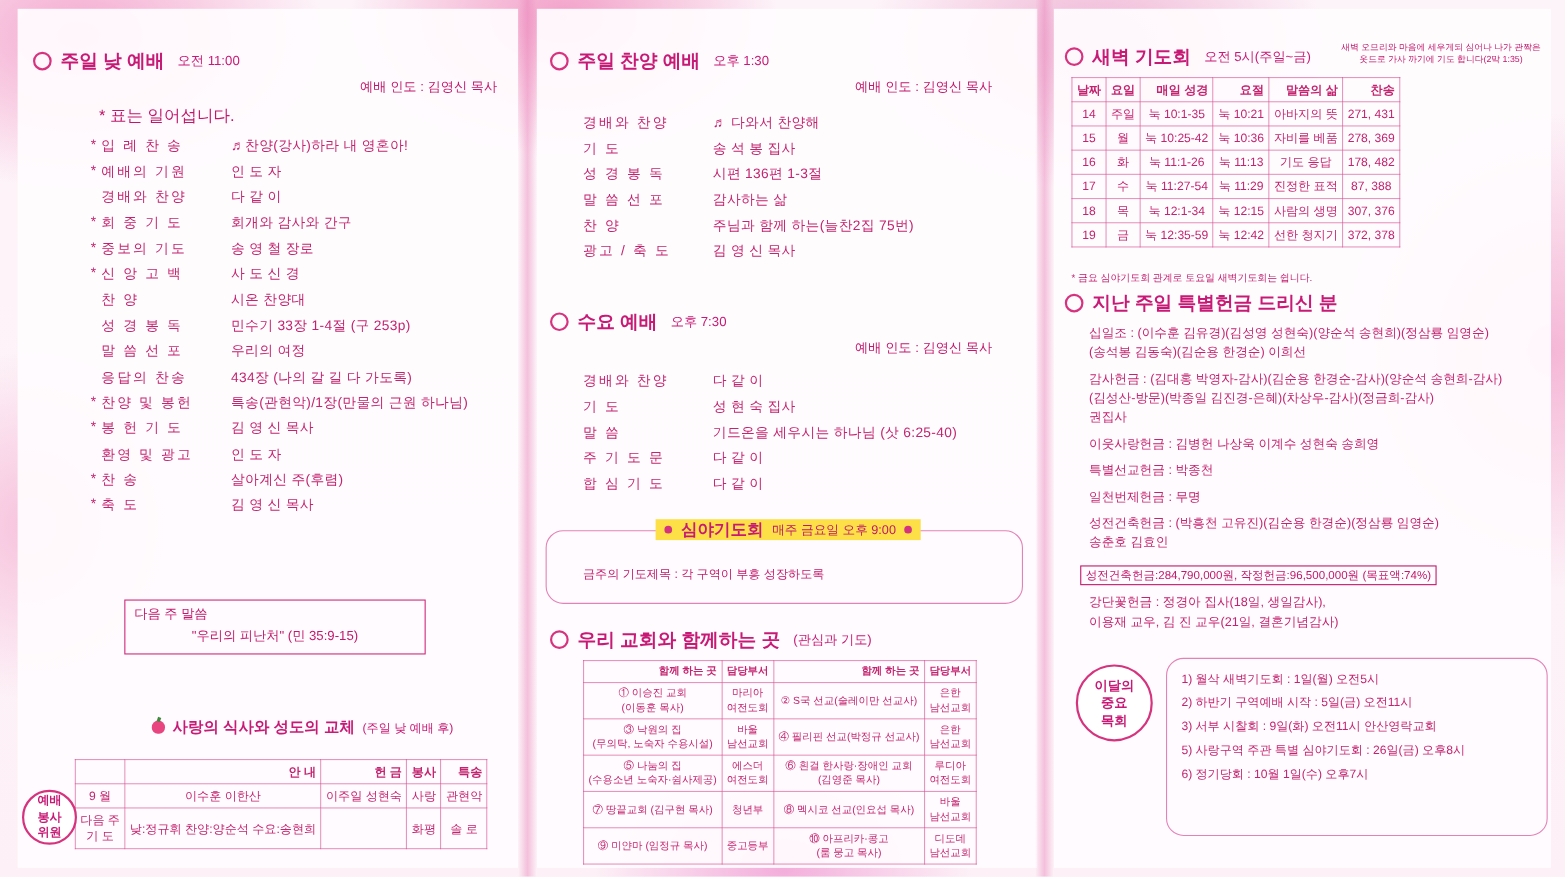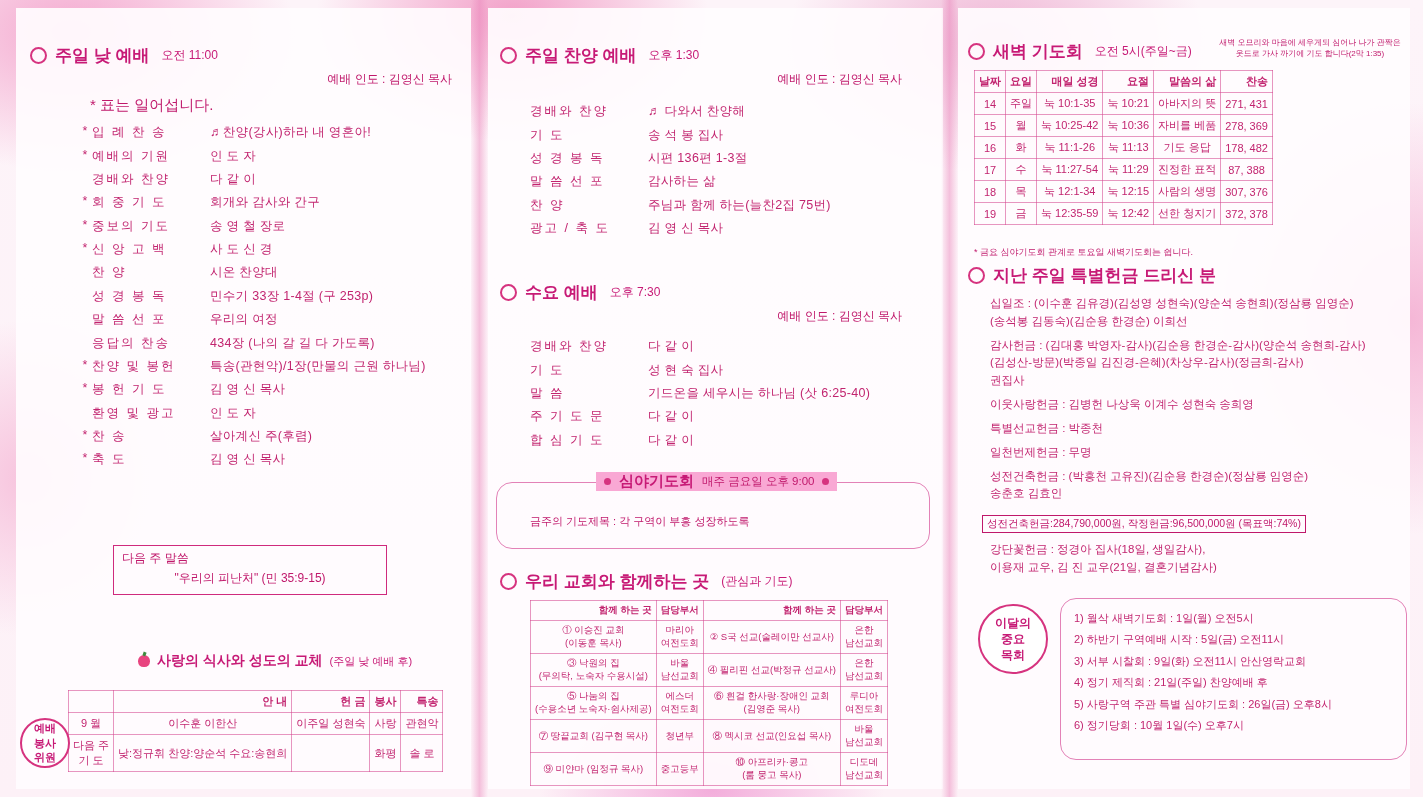--- a/index.html
+++ b/index.html
@@ -267,21 +267,21 @@
         </tr>
         <tr>
           <td class="item">합 심 기 도</td>
           <td class="val">다 같 이</td>
         </tr>
       </tbody>
     </table>
 </div>
 
 <div class="roundbox" style="position:absolute;left:496px;top:482px;width:432px;height:65px;z-index:3;"></div>
-<div style="position:absolute;left:596px;top:472px;z-index:4;background:#f9a8d4;padding:0 8px;display:flex;align-items:center;gap:8px;">
+<div style="position:absolute;left:596px;top:472px;z-index:4;background:#fde047;padding:0 8px;display:flex;align-items:center;gap:8px;">
   <span class="dot"></span>
   <span style="font-size:15px;font-weight:bold;color:#c71a76;">심야기도회</span>
   <span style="font-size:11.5px;">매주 금요일 오후 9:00</span>
   <span class="dot"></span>
 </div>
 <div style="position:absolute;left:530px;top:514px;font-size:11px;z-index:4;">금주의 기도제목 : 각 구역이 부흥 성장하도록</div>
 
 <div class="col" style="left:500px;top:570px;width:430px;">
   <div class="sec-title">
     <span class="bullet"></span>
@@ -439,16 +439,15 @@
 </div>
 
 <div class="ov-badge" style="left:978px;top:604px;width:66px;height:66px;white-space:pre-line;font-size:12px;">이달의
 중요
 목회</div>
 <div class="roundbox" style="position:absolute;left:1060px;top:598px;width:345px;height:160px;z-index:3;"></div>
 <ol class="mlist" id="c3m" style="position:absolute;left:1074px;top:608px;z-index:4;">
     <li>1) 월삭 새벽기도회 : 1일(월) 오전5시</li>
     <li>2) 하반기 구역예배 시작 : 5일(금) 오전11시</li>
     <li>3) 서부 시찰회 : 9일(화) 오전11시 안산영락교회</li>
-    <li>4) 정기 제직회 : 21일(주일) 찬양예배 후</li>
     <li>5) 사랑구역 주관 특별 심야기도회 : 26일(금) 오후8시</li>
     <li>6) 정기당회 : 10월 1일(수) 오후7시</li>
   </ol>
 
 </body></html>

